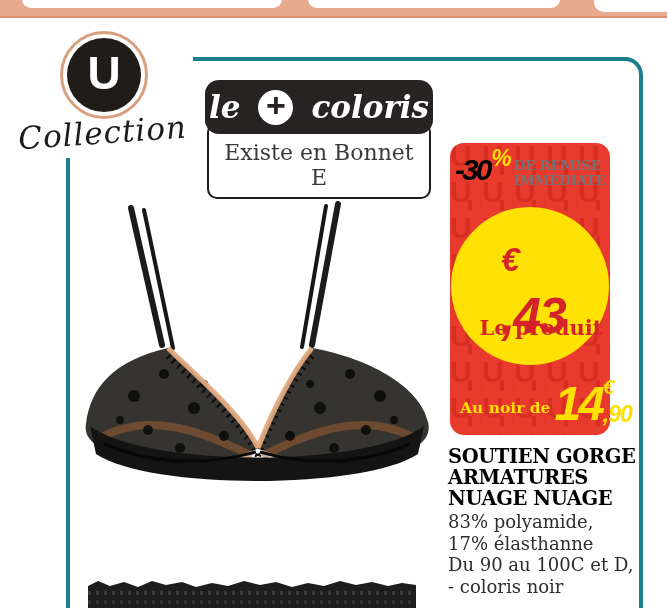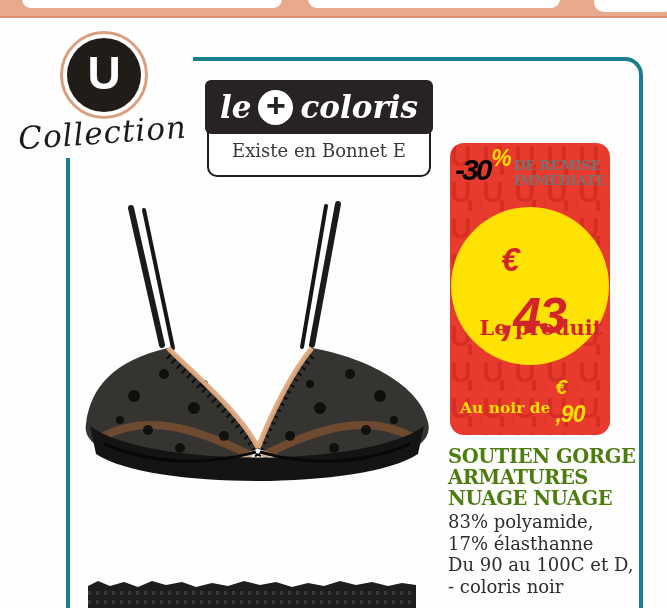--- a/index.html
+++ b/index.html
@@ -23,30 +23,30 @@
   .logo-circle{left:4px;top:4px;width:74px;height:74px;border-radius:50%;background:#201C18;
                display:flex;align-items:center;justify-content:center;}
   .logo-u{color:#ffffff;font-weight:900;font-size:46px;line-height:1;
           font-family:"Liberation Sans",sans-serif;transform:translateY(-2px);}
   .collection{left:18px;top:114px;width:180px;font-family:"DejaVu Serif",serif;
               font-style:italic;font-size:31px;color:#1c1c1c;transform:rotate(-4deg);
               letter-spacing:1px;}
 
   
   .badge-wrap{left:205px;top:80px;width:228px;}
-  .badge-black{position:relative;z-index:2;height:54px;background:#272322;border-radius:6px;
-               display:flex;align-items:center;justify-content:center;gap:7px;color:#fff;}
+  .badge-black{position:relative;z-index:2;height:54px;background:#272322;border-radius:14px;
+               display:flex;align-items:center;justify-content:center;gap:18px;color:#fff;}
   .badge-script{font-family:"DejaVu Serif",serif;font-style:italic;font-weight:bold;
                 font-size:31px;line-height:1;}
   .plus-circle{width:35px;height:35px;border-radius:50%;background:#ffffff;display:flex;
                align-items:center;justify-content:center;}
   .plus-glyph{color:#272322;font-weight:900;font-size:34px;line-height:1;transform:translateY(-2px);}
   .badge-note{position:relative;z-index:1;margin:-12px 2px 16px 2px;background:#ffffff;
-              border:2px solid #1d1d1d;border-radius:10px;padding:16px 6px 14px 6px;
-              text-align:center;font-family:"DejaVu Serif",serif;font-size:18px;color:#3a3a3a;}
+              border:2px solid #1d1d1d;border-radius:10px;padding:16px 6px 7px 6px;
+              text-align:center;font-family:"DejaVu Serif",serif;font-size:22px;color:#3a3a3a;}
 
   
   .promo{left:450px;top:143px;width:160px;height:292px;}
   .promo svg.pbg{position:absolute;left:0;top:0;}
   .pat-u{font-family:"Liberation Sans",sans-serif;font-weight:900;font-size:30px;}
   .discount-row{left:5px;top:6px;width:150px;display:flex;align-items:flex-start;}
   .d-num{font-style:italic;font-weight:700;font-size:30px;line-height:42px;color:#000000;
          letter-spacing:-3px;}
   .d-pct{font-style:italic;font-weight:900;font-size:23px;line-height:1;color:#FFDF00;
          margin:-2px 2px 0 2px;}
@@ -70,21 +70,21 @@
            letter-spacing:-3px;}
   .old-side{display:flex;flex-direction:column;justify-content:space-between;height:44px;
             margin-left:1px;}
   .old-eur{font-style:italic;font-weight:900;font-size:21px;line-height:16px;color:#FFDF00;}
   .old-dec{font-style:italic;font-weight:900;font-size:23px;line-height:18px;color:#FFDF00;
            letter-spacing:-1px;}
 
   
   .pinfo{left:448px;top:446px;width:190px;}
   .ptitle{font-family:"DejaVu Serif",serif;font-weight:bold;font-size:19.5px;line-height:21px;
-          color:#4d7c0f;letter-spacing:-0.4px;}
+          color:#000000;letter-spacing:-0.4px;}
   .pdetails{margin-top:2px;font-family:"DejaVu Serif",serif;font-size:18px;line-height:21.5px;
             color:#2d2d2d;}
 </style>
 </head>
 <body>
 
 <div class="stage">
 
   <div class="abs top-bar"></div>
   <div class="abs tab" style="left:22px;top:-10px;width:260px;height:18px;"></div>
@@ -189,20 +189,21 @@
     <div class="abs price-row">
       <span class="p-side">
         <span class="p-eur">€</span>
         <span class="p-dec">,43</span>
       </span>
     </div>
     <div class="abs p-caption">Le produit</div>
 
     <div class="abs old-row">
       <span class="old-prefix">Au noir de</span>
+      <span class="old-int">14</span>
       <span class="old-side">
         <span class="old-eur">€</span>
         <span class="old-dec">,90</span>
       </span>
     </div>
   </div>
 
   <div class="abs pinfo">
     <div class="ptitle">
       <div>SOUTIEN GORGE</div>

